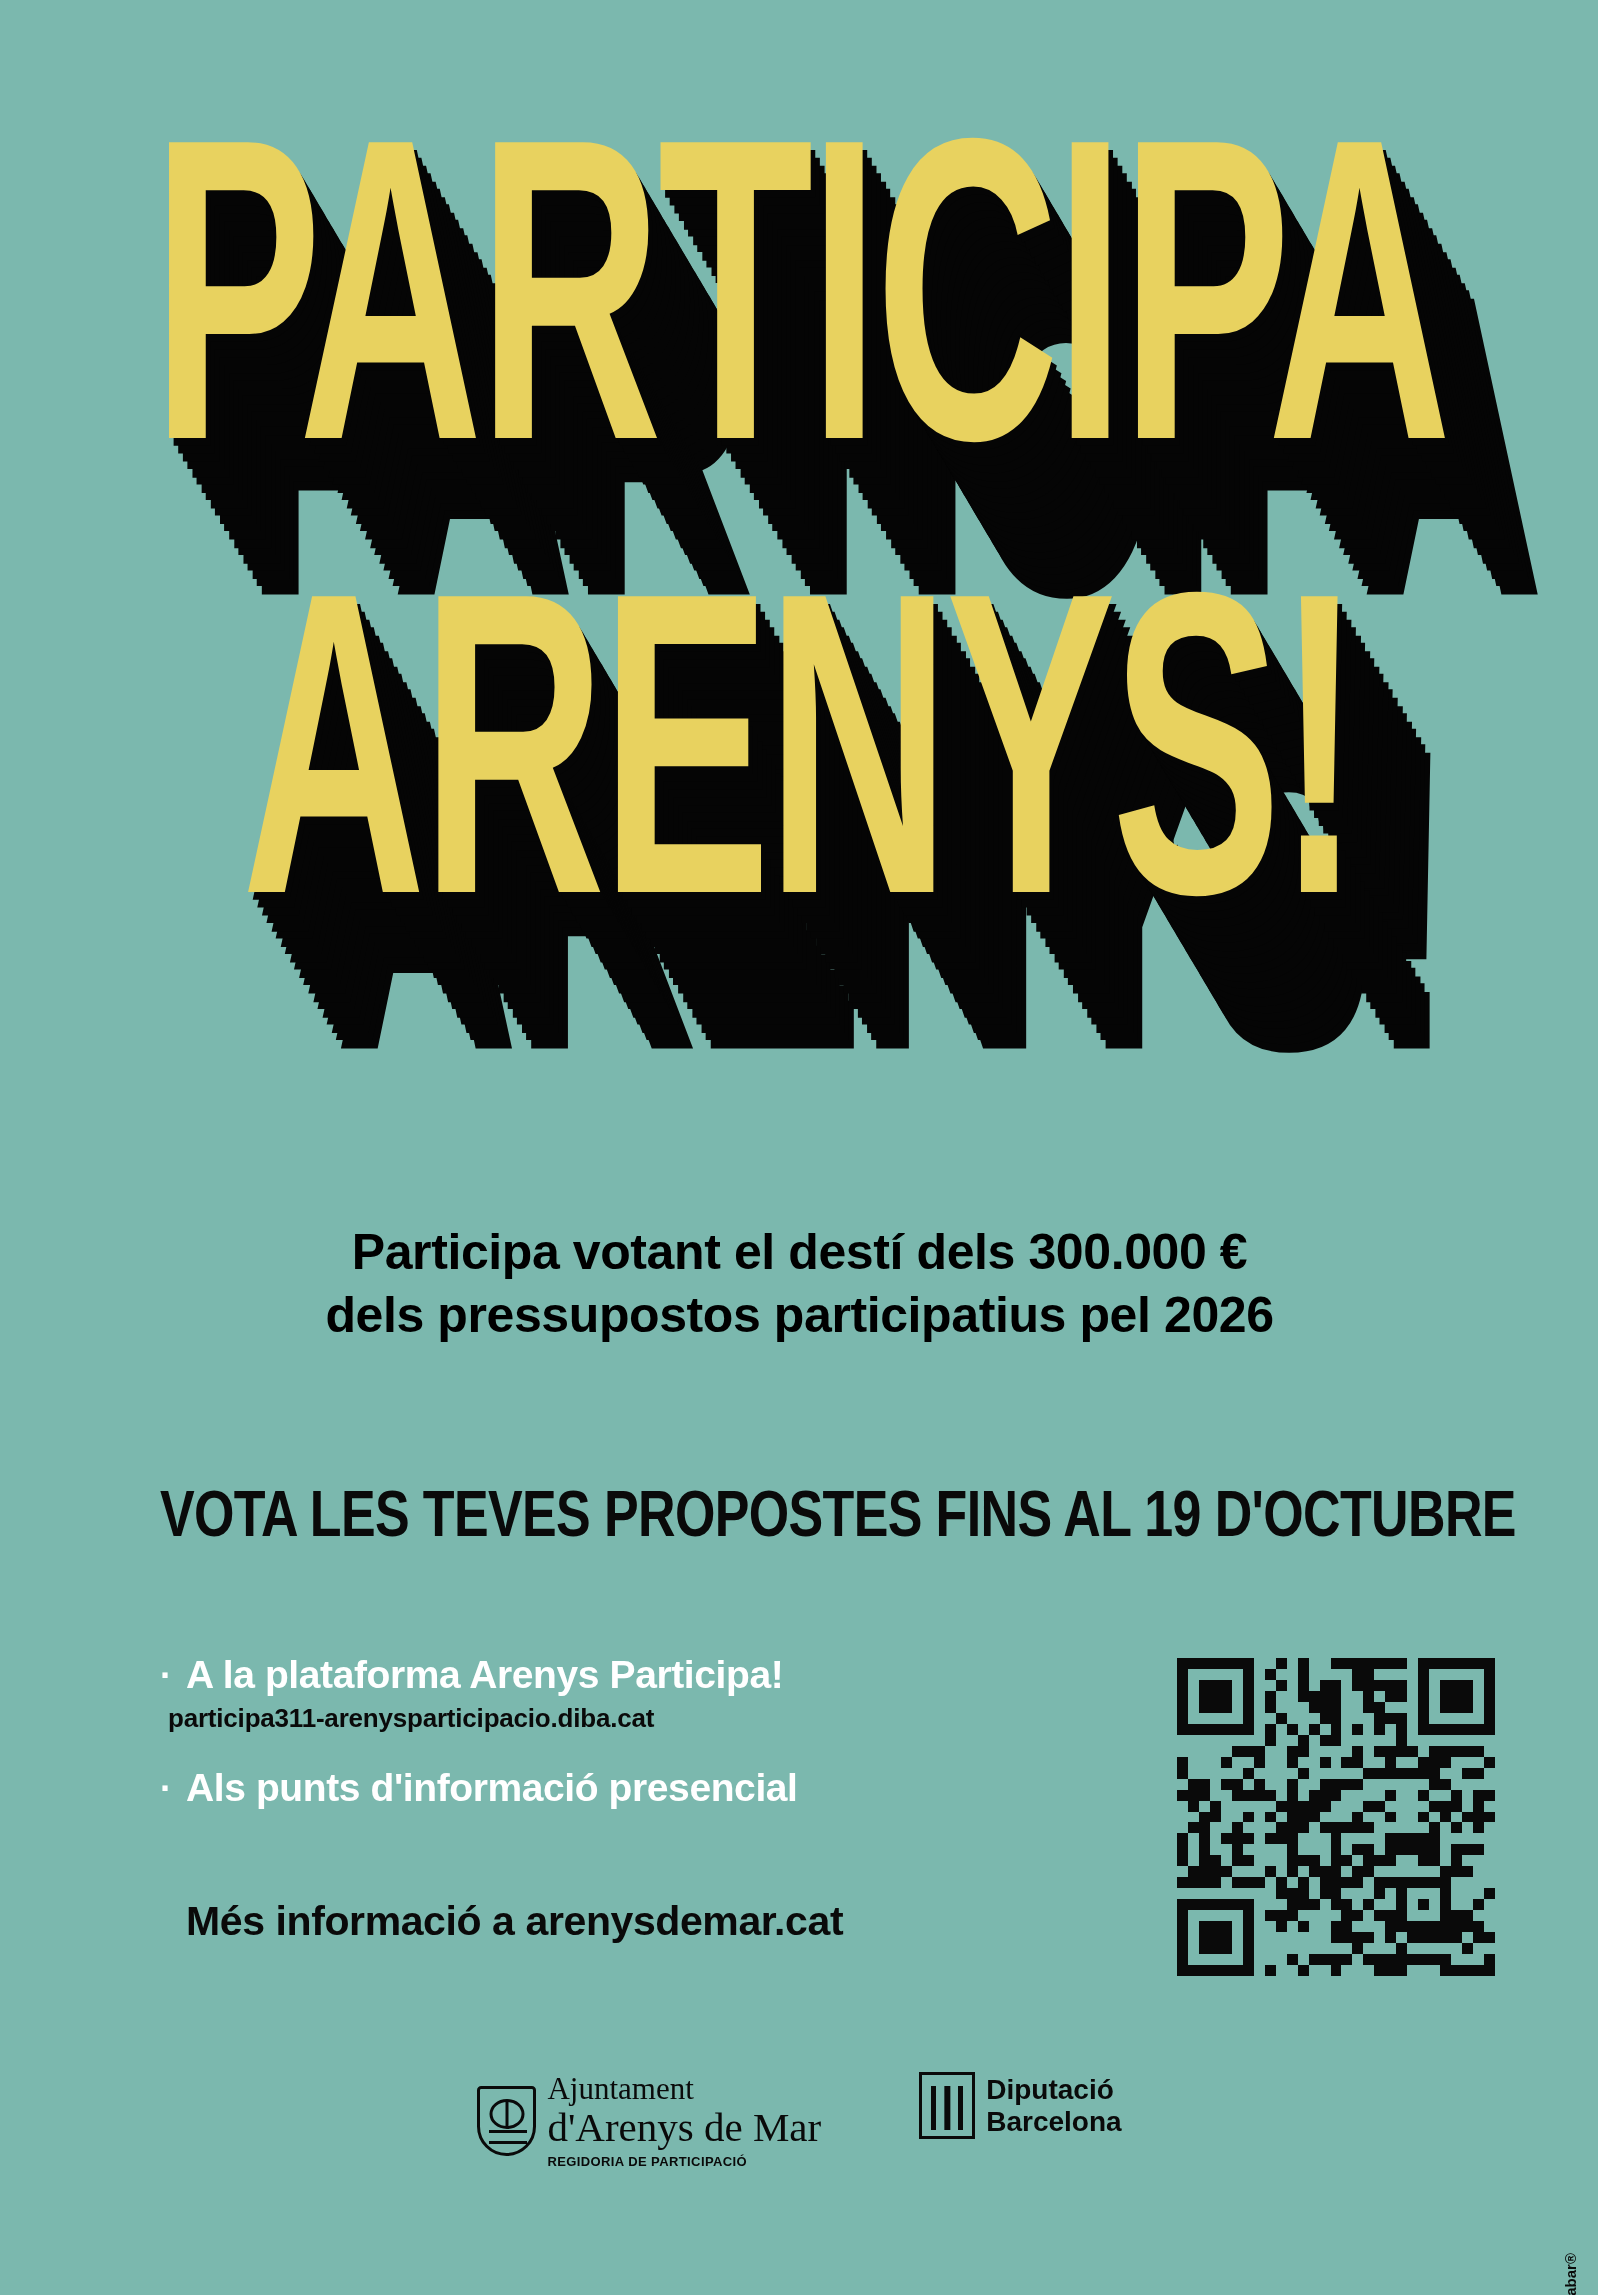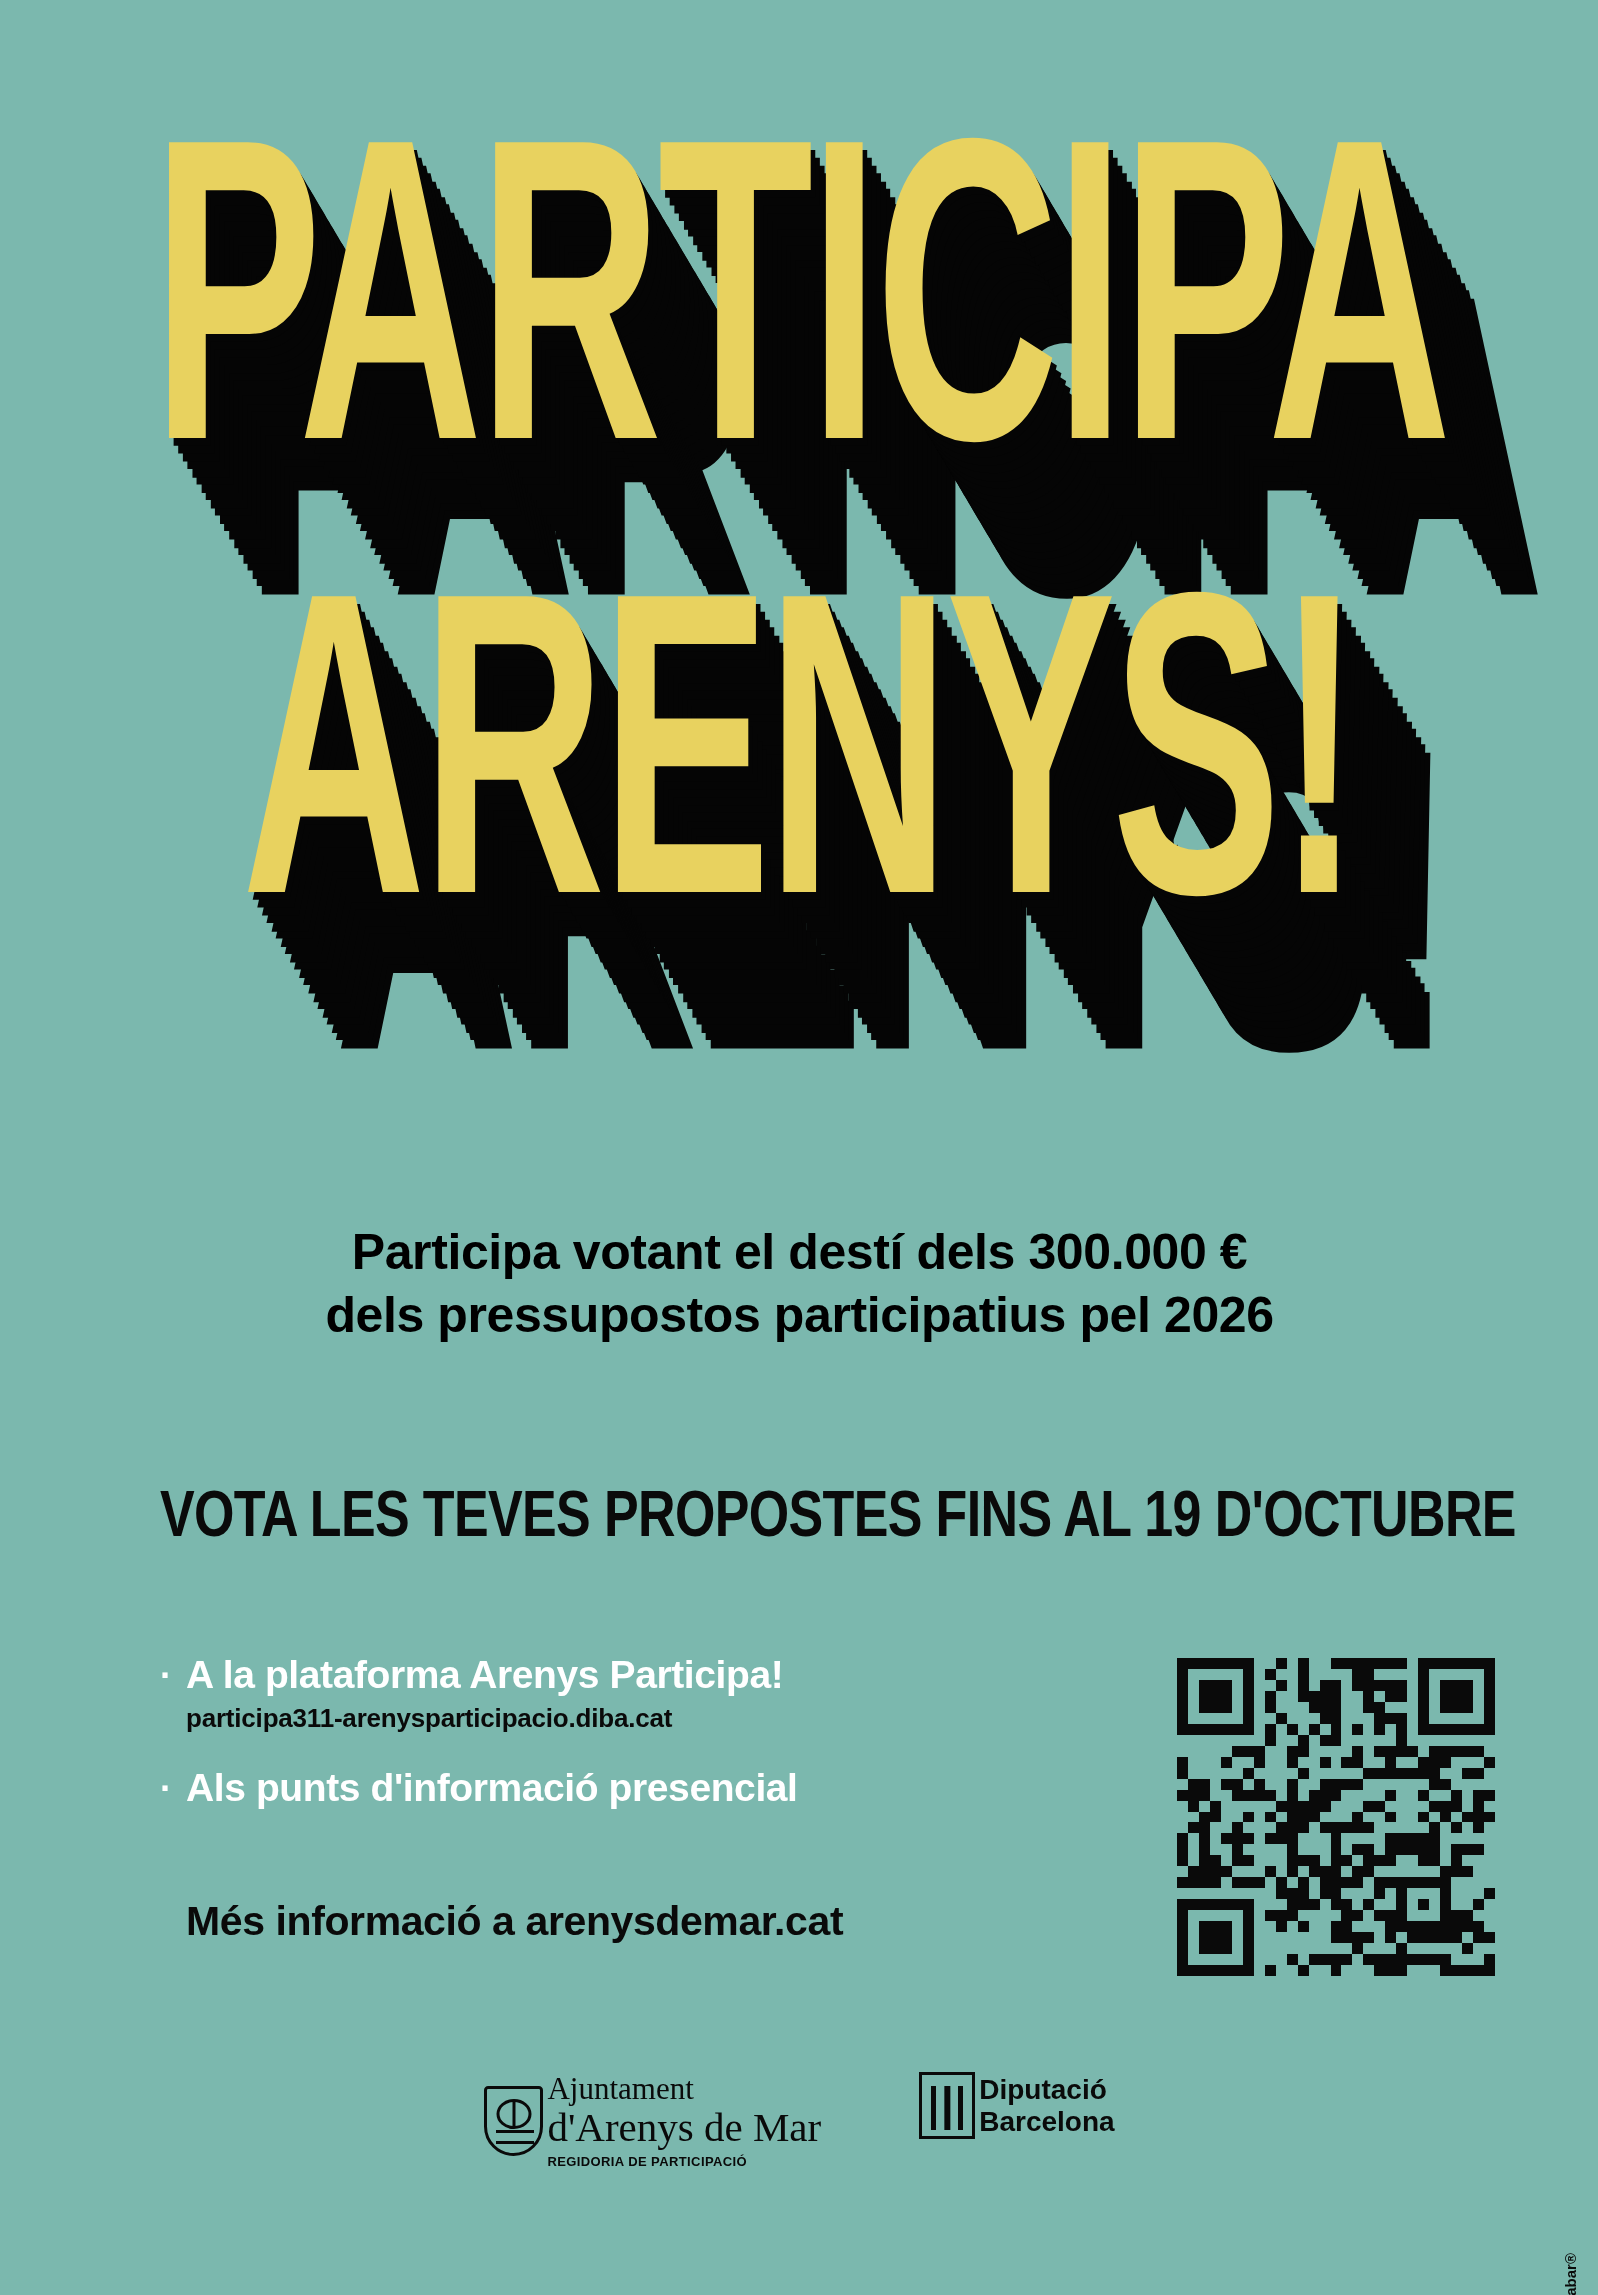--- a/index.html
+++ b/index.html
@@ -115,21 +115,21 @@
     font-weight: bold;
     letter-spacing: -0.4px;
   }
   .bullet-dot {
     width: 26px;
     color: #ffffff;
     font-size: 36px;
     line-height: 1;
   }
   .bullet-sub {
-    margin-left: 26px;
+    margin-left: 8px;
     margin-top: 6px;
     color: #0a0a0a;
     font-size: 26px;
     font-weight: bold;
     letter-spacing: -0.2px;
   }
   .bullet-row-2 { margin-top: 32px; }
 
   .moreinfo {
     position: absolute;
@@ -165,21 +165,21 @@
   .footer {
     position: absolute;
     left: 0;
     top: 2072px;
     width: 1599px;
     display: flex;
     justify-content: center;
     align-items: flex-start;
     gap: 98px;
   }
-  .logo-group { display: flex; align-items: center; gap: 4px; }
+  .logo-group { display: flex; align-items: center; gap: 11px; }
   .crest {
     width: 59px; height: 70px;
     border: 3.8px solid #0a0a0a;
     border-radius: 4.5px 4.5px 32px 32px;
     position: relative;
     background: #7bb8ae;
   }
   .crest::before {
     content: "";
     position: absolute;

